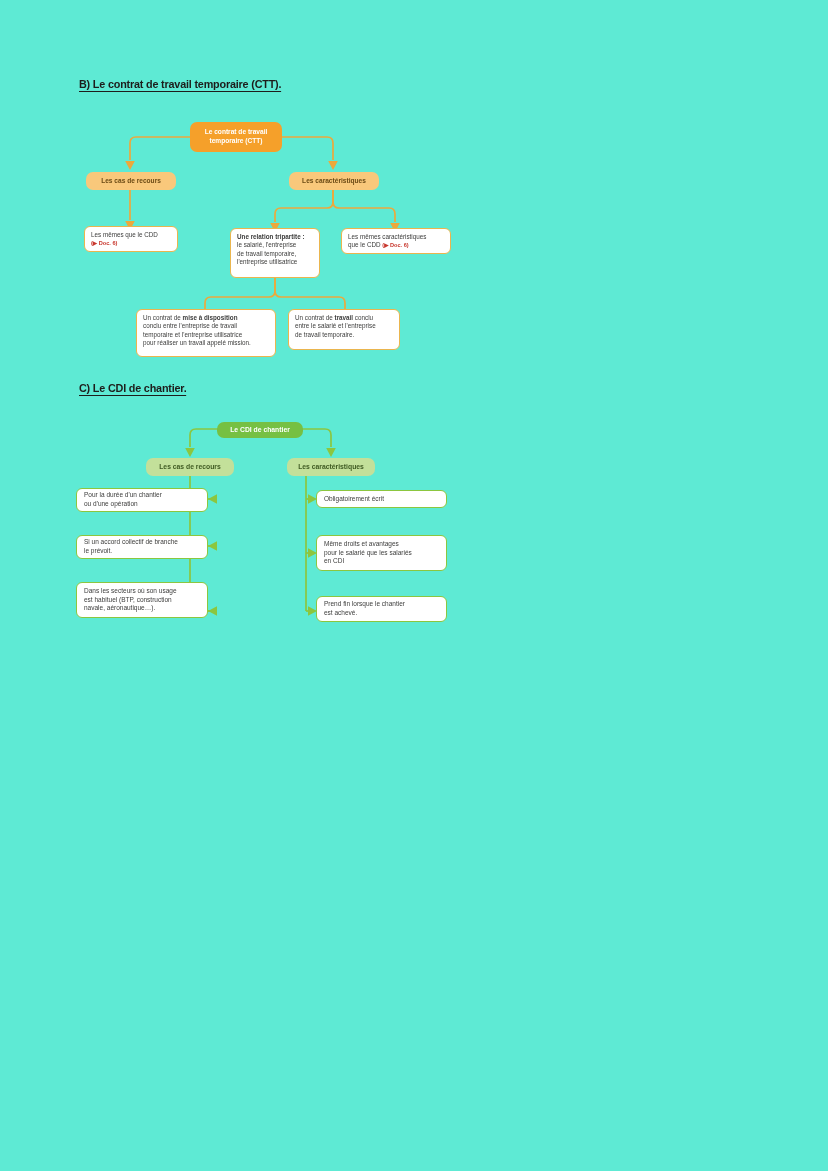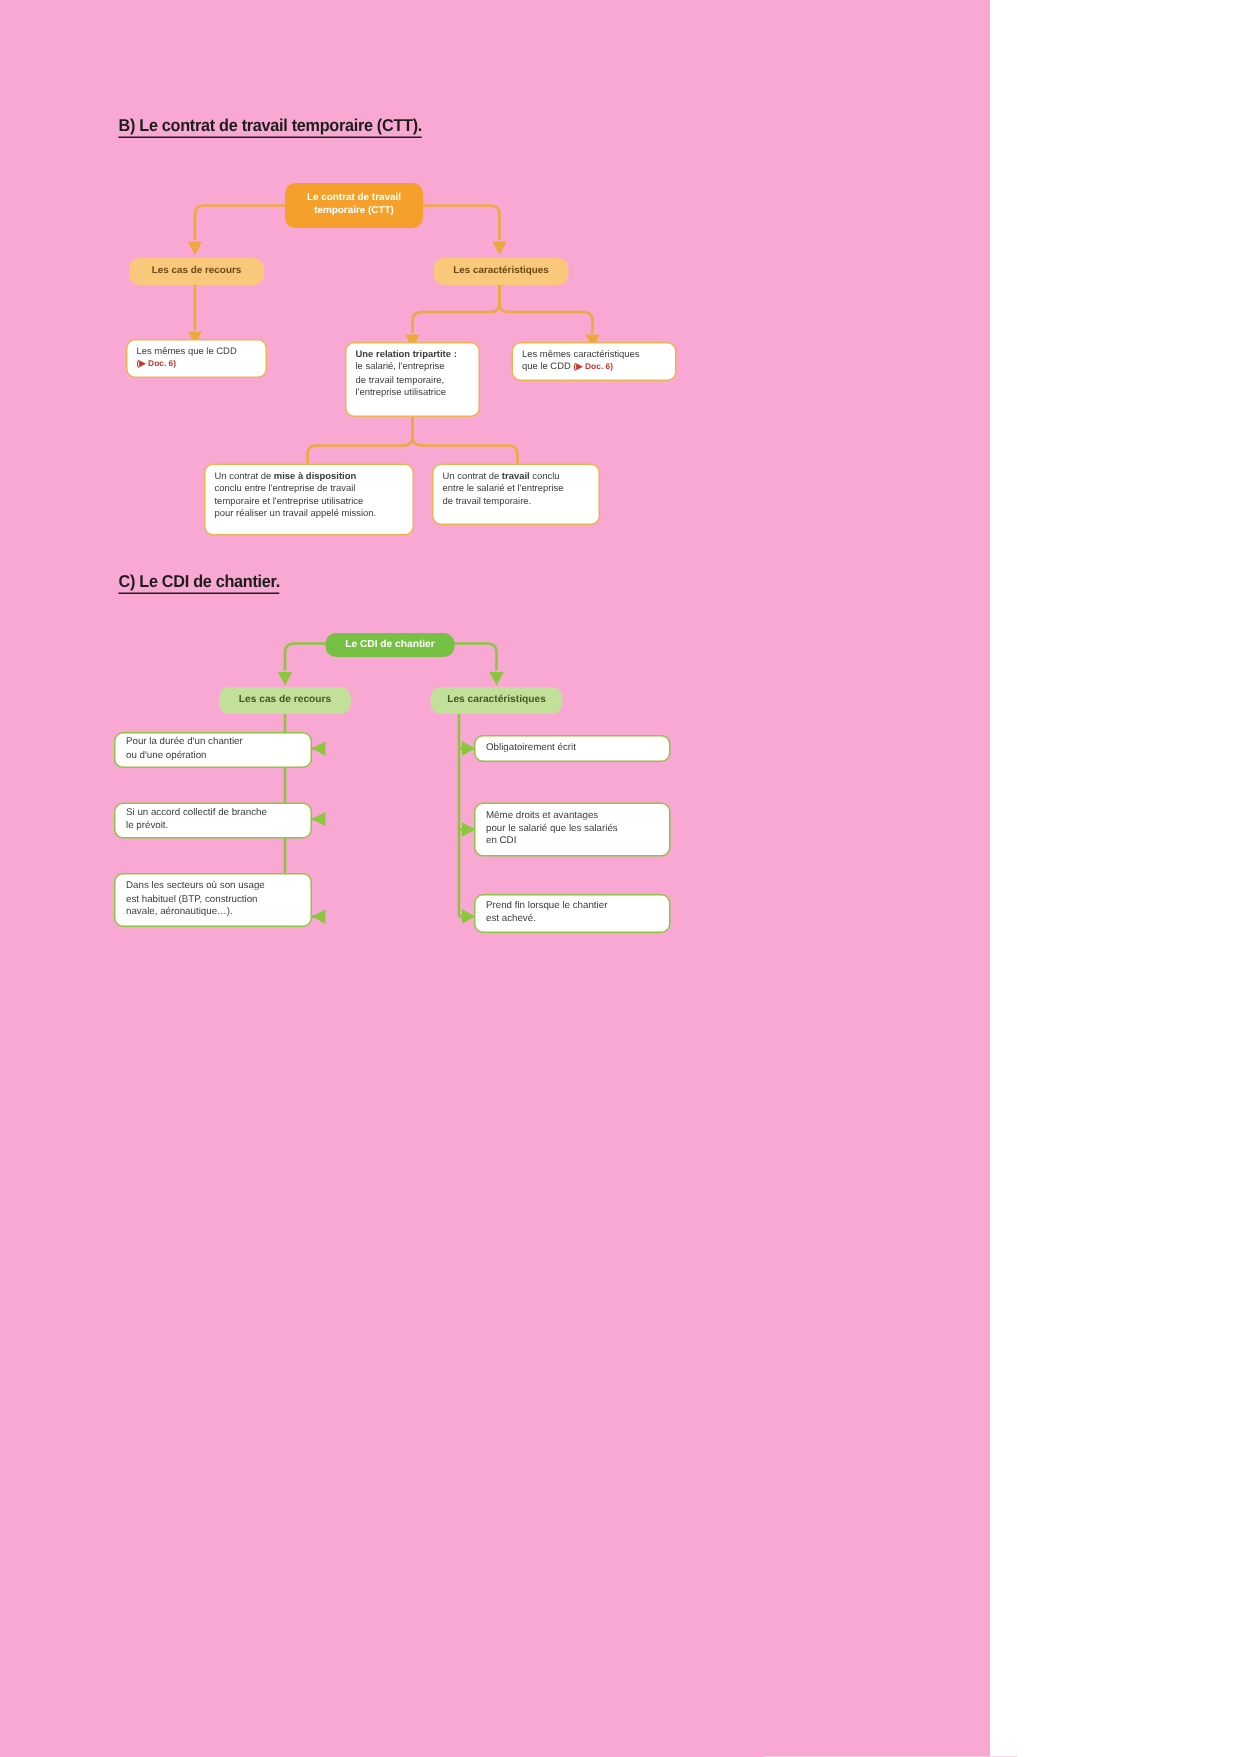--- a/index.html
+++ b/index.html
@@ -1,21 +1,21 @@
 <!DOCTYPE html>
 <html><head>
 <meta charset="utf-8">
 <style>
   html,body{margin:0;padding:0;}
   body{
     width:828px;height:1171px;background:#ffffff;
     font-family:"Liberation Sans",sans-serif;
     -webkit-font-smoothing:antialiased;
   }
-  .page{position:relative;width:660px;height:1171px;overflow:hidden;background:#f9a8d4;}
+  .page{position:relative;width:828px;height:1171px;overflow:hidden;background:#5eead4;}
 
   
   .heading{
     position:absolute;
     font-family:"Liberation Sans",sans-serif;
     font-weight:bold;
     font-size:11.5px;
     color:#1d1d1b;
     letter-spacing:-0.2px;
     border-bottom:1.4px solid #1d1d1b;

